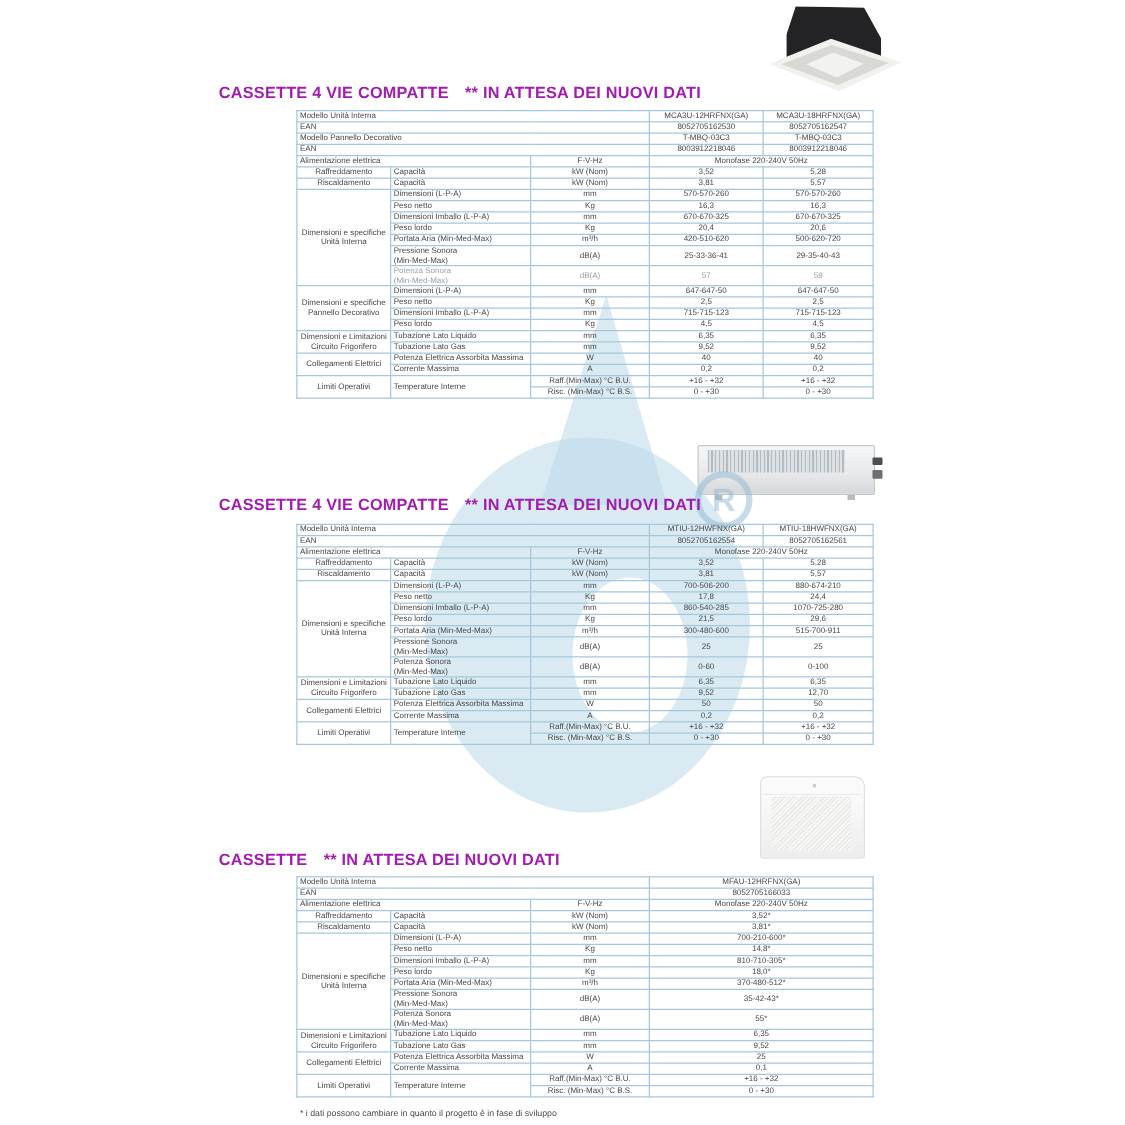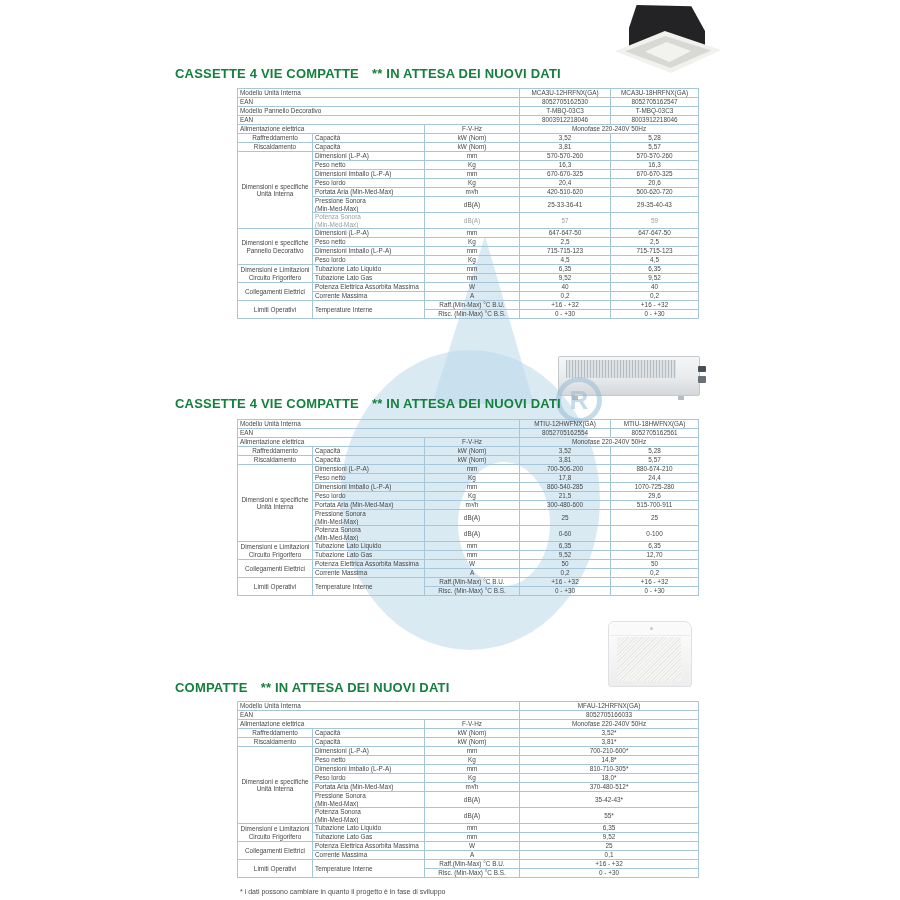--- a/index.html
+++ b/index.html
@@ -38,21 +38,21 @@
   .duct-foot-l{left:14px;bottom:2px;width:6px;height:4px;background:#b9bcbe;}
   .duct-foot-r{right:24px;bottom:2px;width:6px;height:4px;background:#b9bcbe;}
   .img-console{left:608px;top:621px;width:84px;height:66px;}
   .con-body{left:0;top:0;right:0;bottom:0;border:1px solid #dfe0e1;border-radius:6px 8px 3px 3px;
             background:linear-gradient(180deg,#fefefe,#ededee);}
   .con-top{left:2px;top:2px;right:2px;height:12px;background:#fafafa;border-bottom:1px solid #ececec;border-radius:6px 8px 0 0;}
   .con-dot{left:50%;top:6px;width:3px;height:3px;background:#cccccc;border-radius:50%;}
   .con-grille{left:9px;top:16px;width:64px;height:44px;border-radius:2px;
               background:repeating-linear-gradient(135deg,#e9e9e7 0 1px,#f6f6f4 1px 2.5px);}
   
-  .section-title{position:absolute;left:175px;z-index:2;color:#15803d;font-size:13px;font-weight:700;letter-spacing:.2px;white-space:nowrap;}
+  .section-title{position:absolute;left:175px;z-index:2;color:#a21caf;font-size:13px;font-weight:700;letter-spacing:.2px;white-space:nowrap;}
   .section-title .note{margin-left:13px;}
   .footnote{position:absolute;left:240px;top:888px;z-index:2;font-size:7px;color:#4a4a4a;}
   
   table.spec{position:absolute;left:237px;z-index:2;border-collapse:collapse;table-layout:fixed;width:461px;background:transparent;}
   table.spec td{border:1px solid #a6c7db;font-size:6.4px;line-height:8px;color:#474747;
                 text-align:center;vertical-align:middle;padding:0 2px;height:8px;overflow:hidden;}
   table.spec td.lbl{text-align:left;white-space:pre-line;}
   table.spec td.cat{line-height:7.5px;}
   table.spec tr.tall td{height:15px;line-height:7.5px;}
   table.spec tr.muted td{color:#9aa0a4;}
@@ -369,21 +369,21 @@
     </tbody>
   </table>
 
 <div class="img img-console">
   <div class="con-body"></div>
   <div class="con-top"></div>
   <div class="con-dot"></div>
   <div class="con-grille"></div>
 </div>
 <div class="section-title" style="top:680px">
-  <span>COMPATTE</span><span class="note">** IN ATTESA DEI NUOVI DATI</span>
+  <span>CASSETTE</span><span class="note">** IN ATTESA DEI NUOVI DATI</span>
 </div>
 <table class="spec t3">
     <colgroup>
       <col style="width: 75px;">
       <col style="width: 112px;">
       <col style="width: 95px;">
       <col style="width: 179px;">
     </colgroup>
     <tbody>
       <tr>

